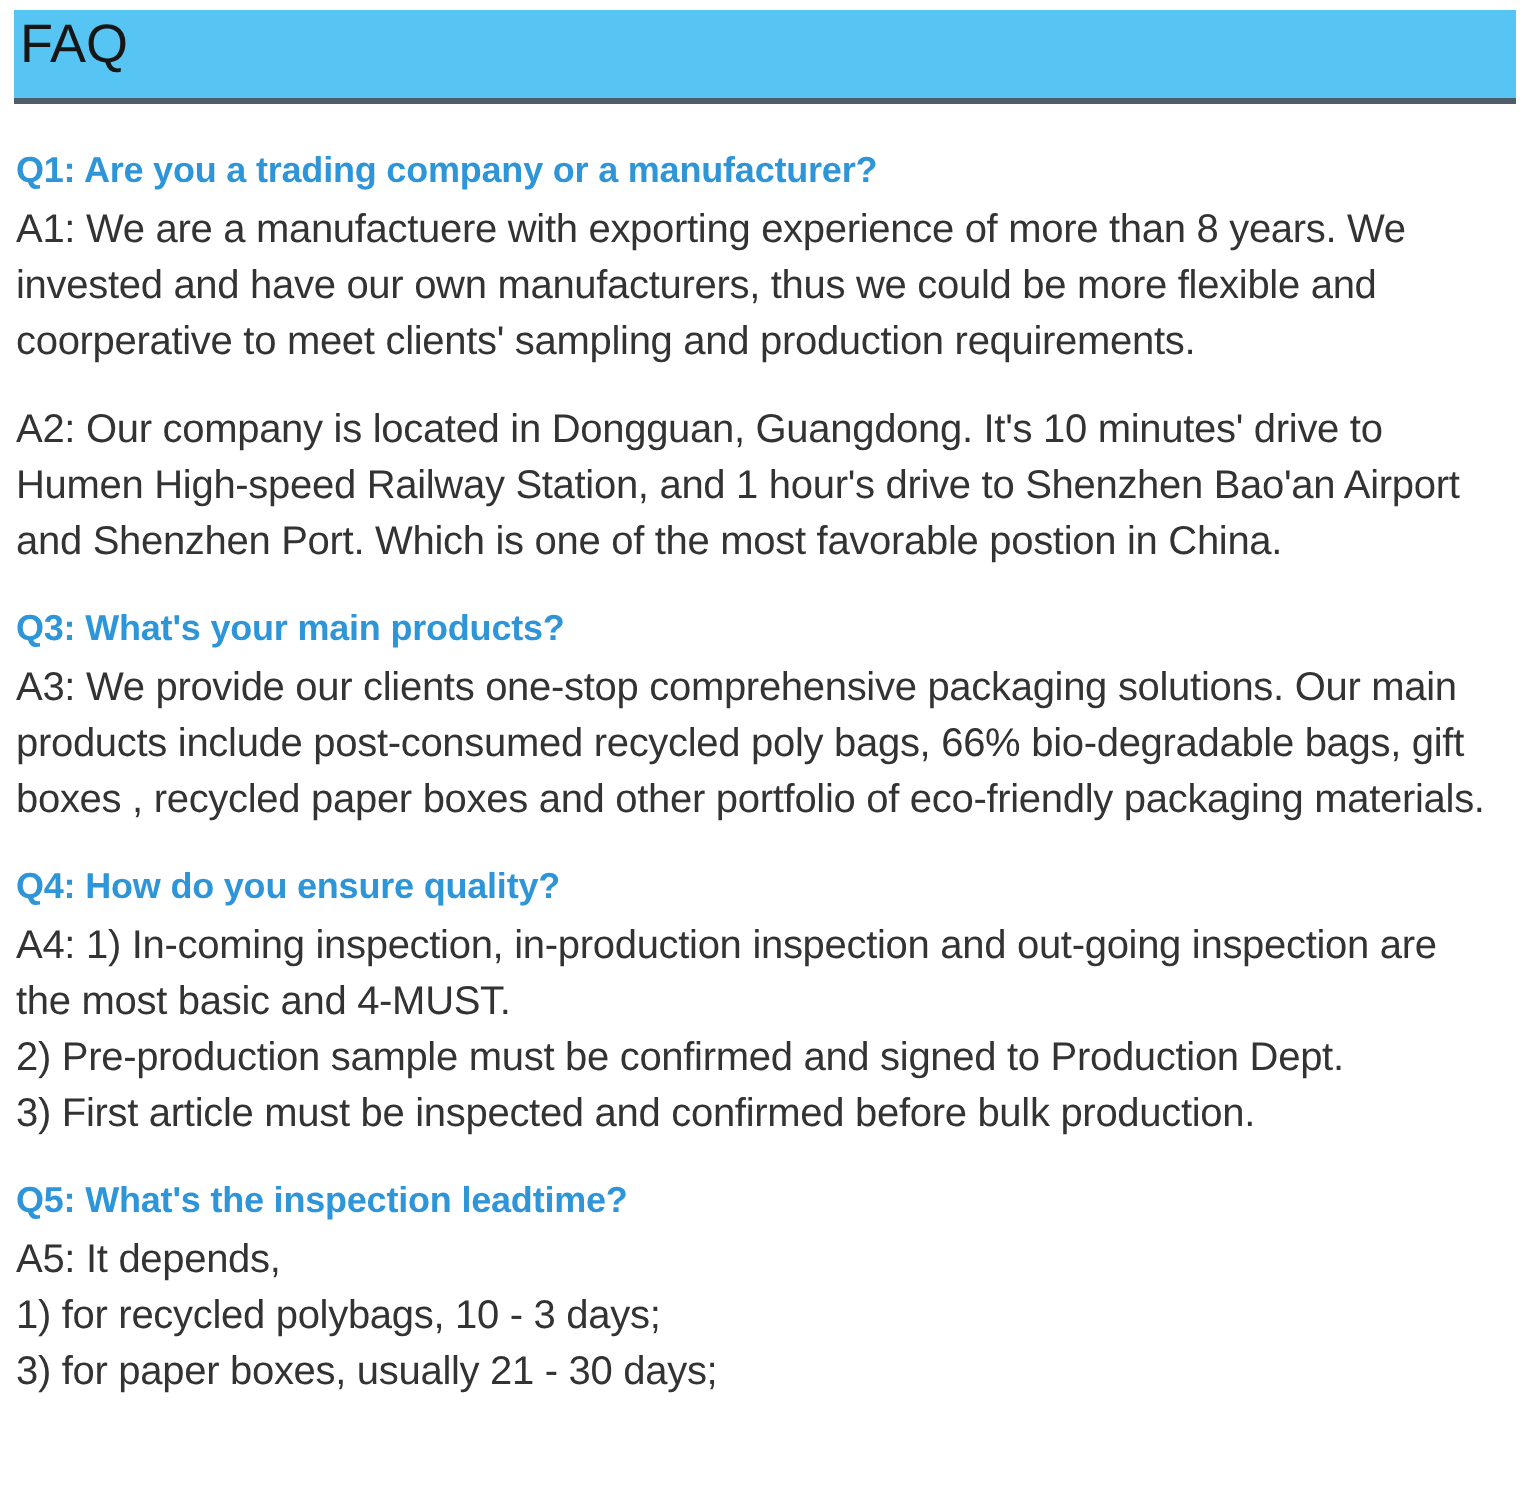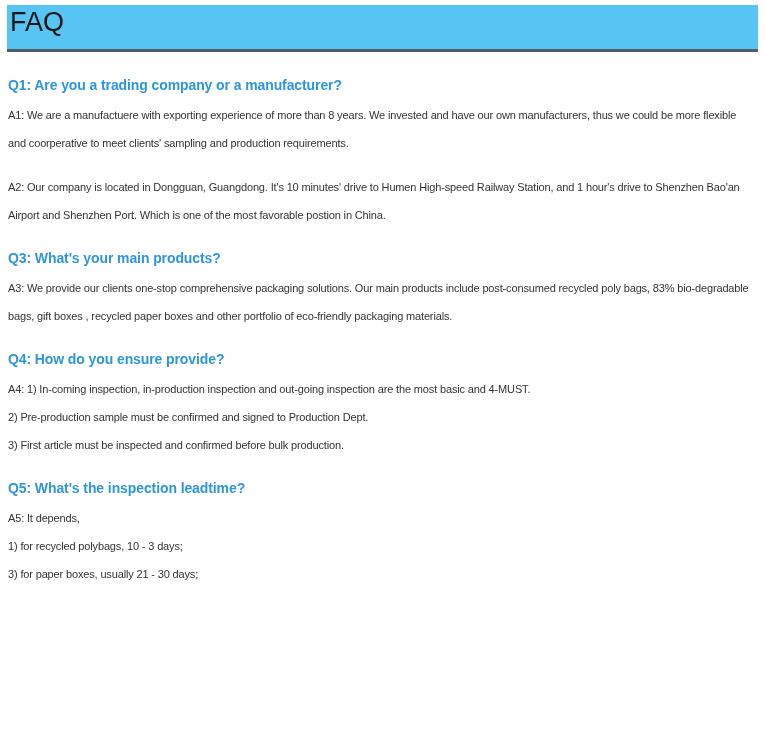--- a/index.html
+++ b/index.html
@@ -36,28 +36,28 @@
     padding: 0 14px 0 8px;
   }
   .faq-item {
     margin: 0 0 16px 0;
   }
   .faq-item:first-child {
     margin-top: 20px;
   }
   .faq-question {
     margin: 0 0 3px 0;
-    font-size: 14px;
+    font-size: 18px;
     line-height: 26px;
     font-weight: 700;
     color: var(--question-color, #2E96D8);
     letter-spacing: -0.1px;
   }
   .faq-answer-line {
-    font-size: 11px;
+    font-size: 20px;
     line-height: 28px;
     color: #333333;
     letter-spacing: -0.15px;
     max-width: 742px;
   }
 </style>
 </head>
 <body>
 
 <header class="faq-header">
@@ -75,26 +75,26 @@
 
   <section class="faq-item">
     <div class="faq-answer">
       <div class="faq-answer-line">A2: Our company is located in Dongguan, Guangdong. It's 10 minutes' drive to Humen High-speed Railway Station, and 1 hour's drive to Shenzhen Bao'an Airport and Shenzhen Port. Which is one of the most favorable postion in China.</div>
     </div>
   </section>
 
   <section class="faq-item">
     <h2 class="faq-question">Q3: What's your main products?</h2>
     <div class="faq-answer">
-      <div class="faq-answer-line">A3: We provide our clients one-stop comprehensive packaging solutions. Our main products include post-consumed recycled poly bags, 83% bio-degradable bags, gift boxes , recycled paper boxes and other portfolio of eco-friendly packaging materials.</div>
+      <div class="faq-answer-line">A3: We provide our clients one-stop comprehensive packaging solutions. Our main products include post-consumed recycled poly bags, 66% bio-degradable bags, gift boxes , recycled paper boxes and other portfolio of eco-friendly packaging materials.</div>
     </div>
   </section>
 
   <section class="faq-item">
-    <h2 class="faq-question">Q4: How do you ensure provide?</h2>
+    <h2 class="faq-question">Q4: How do you ensure quality?</h2>
     <div class="faq-answer">
       <div class="faq-answer-line">A4: 1) In-coming inspection, in-production inspection and out-going inspection are the most basic and 4-MUST.</div>
       <div class="faq-answer-line">2) Pre-production sample must be confirmed and signed to Production Dept.</div>
       <div class="faq-answer-line">3) First article must be inspected and confirmed before bulk production.</div>
     </div>
   </section>
 
   <section class="faq-item">
     <h2 class="faq-question">Q5: What's the inspection leadtime?</h2>
     <div class="faq-answer">

